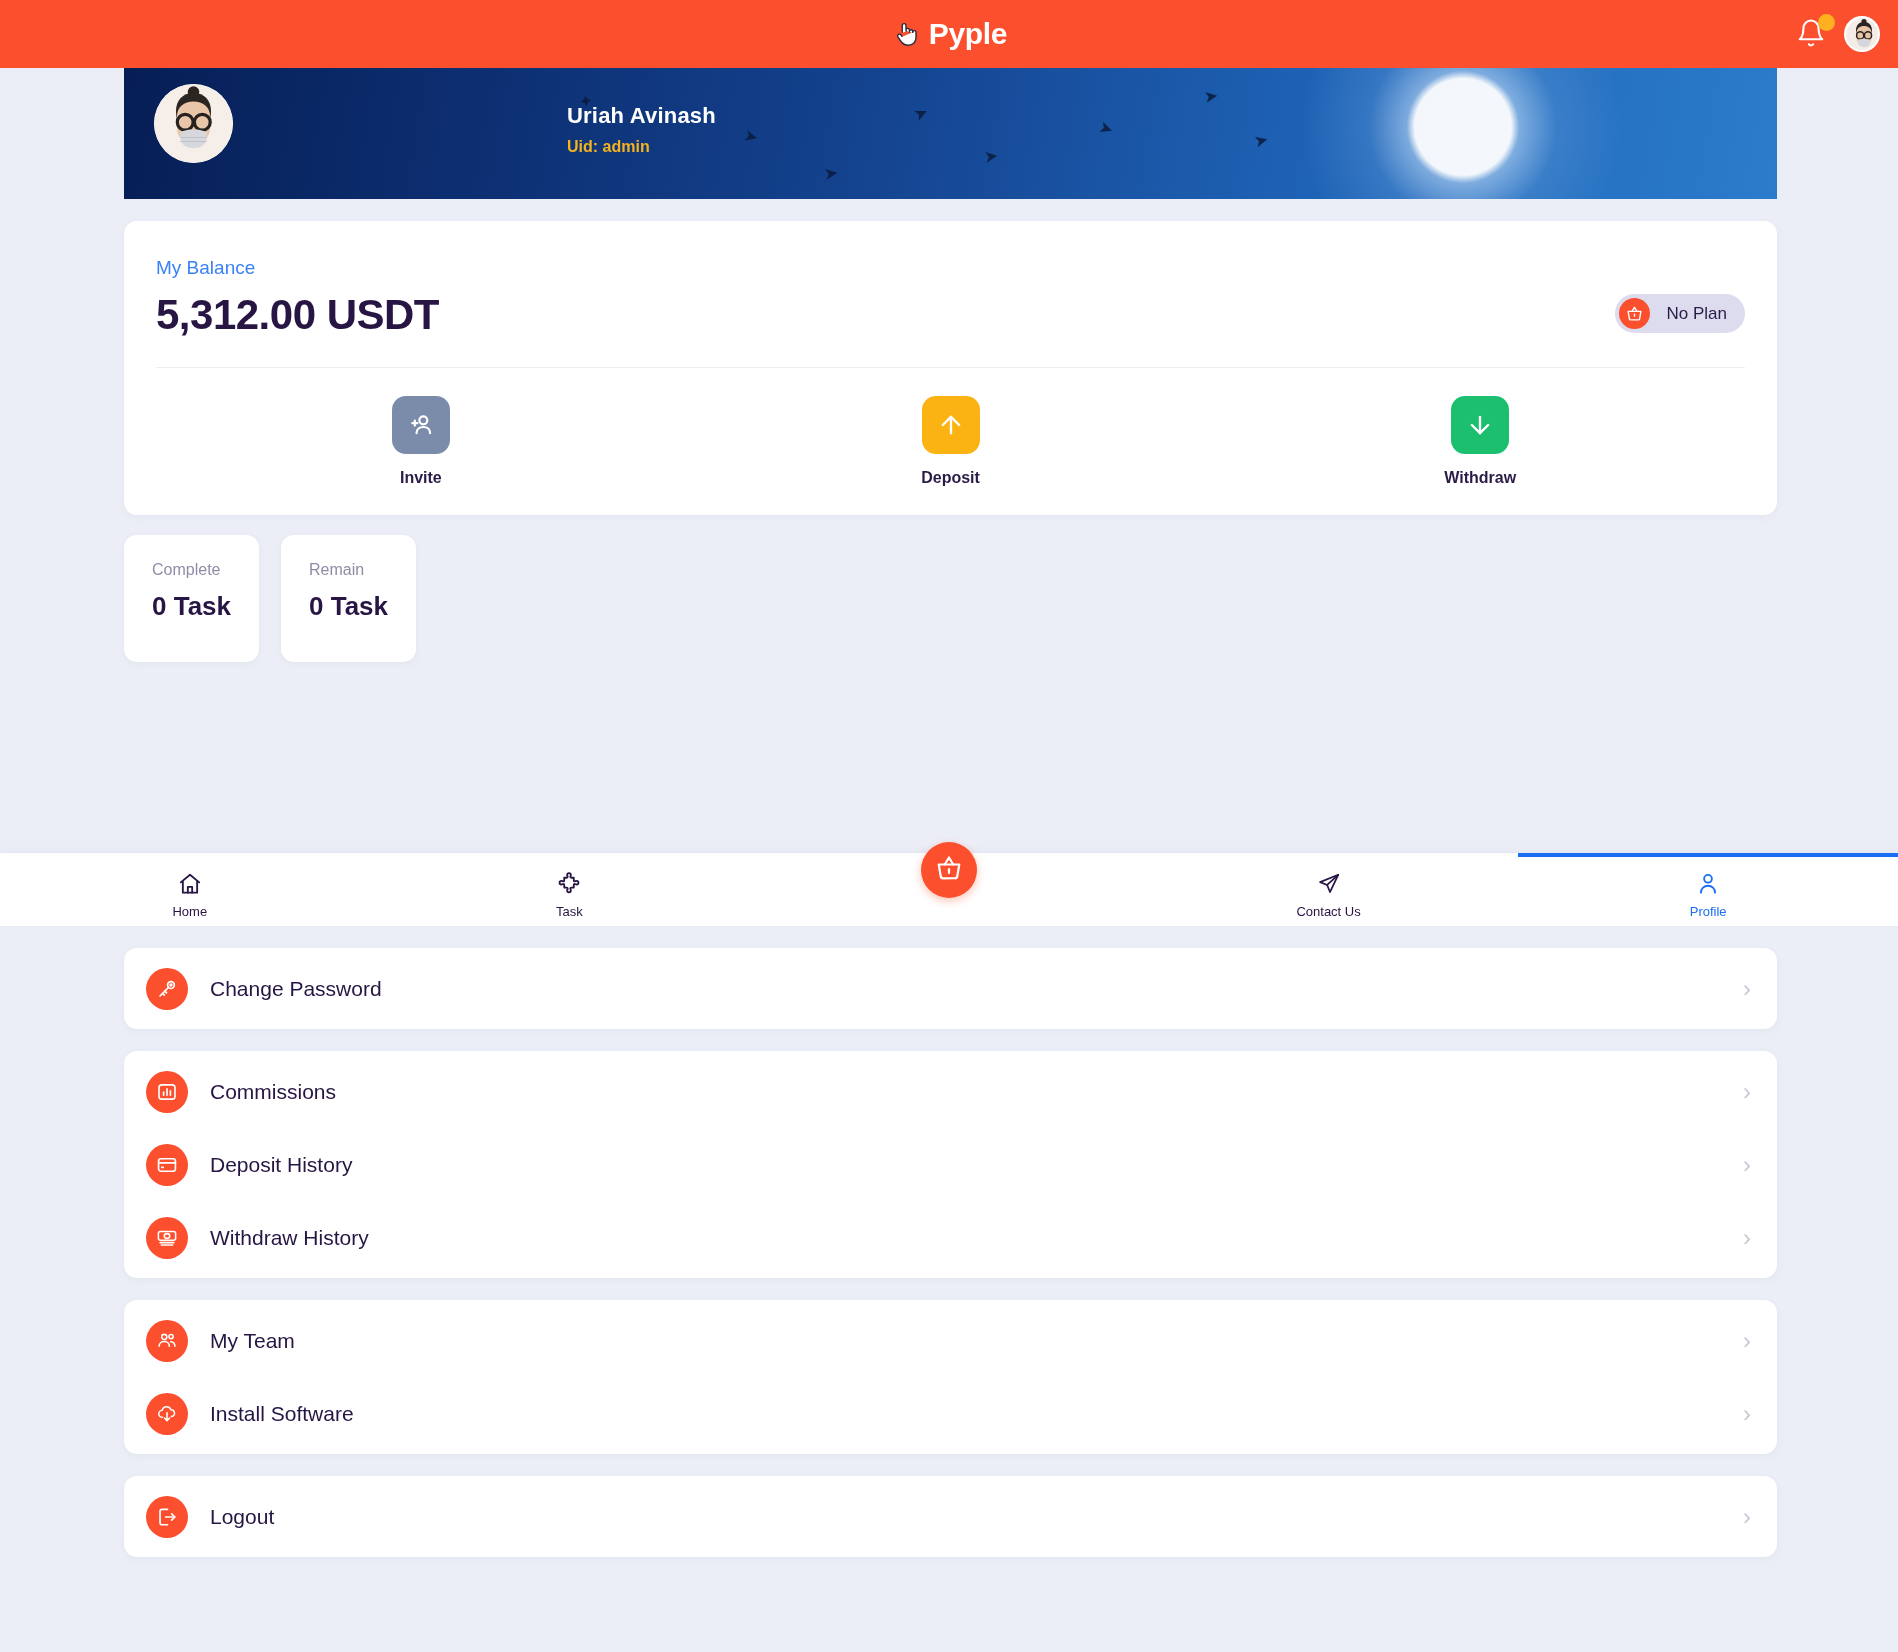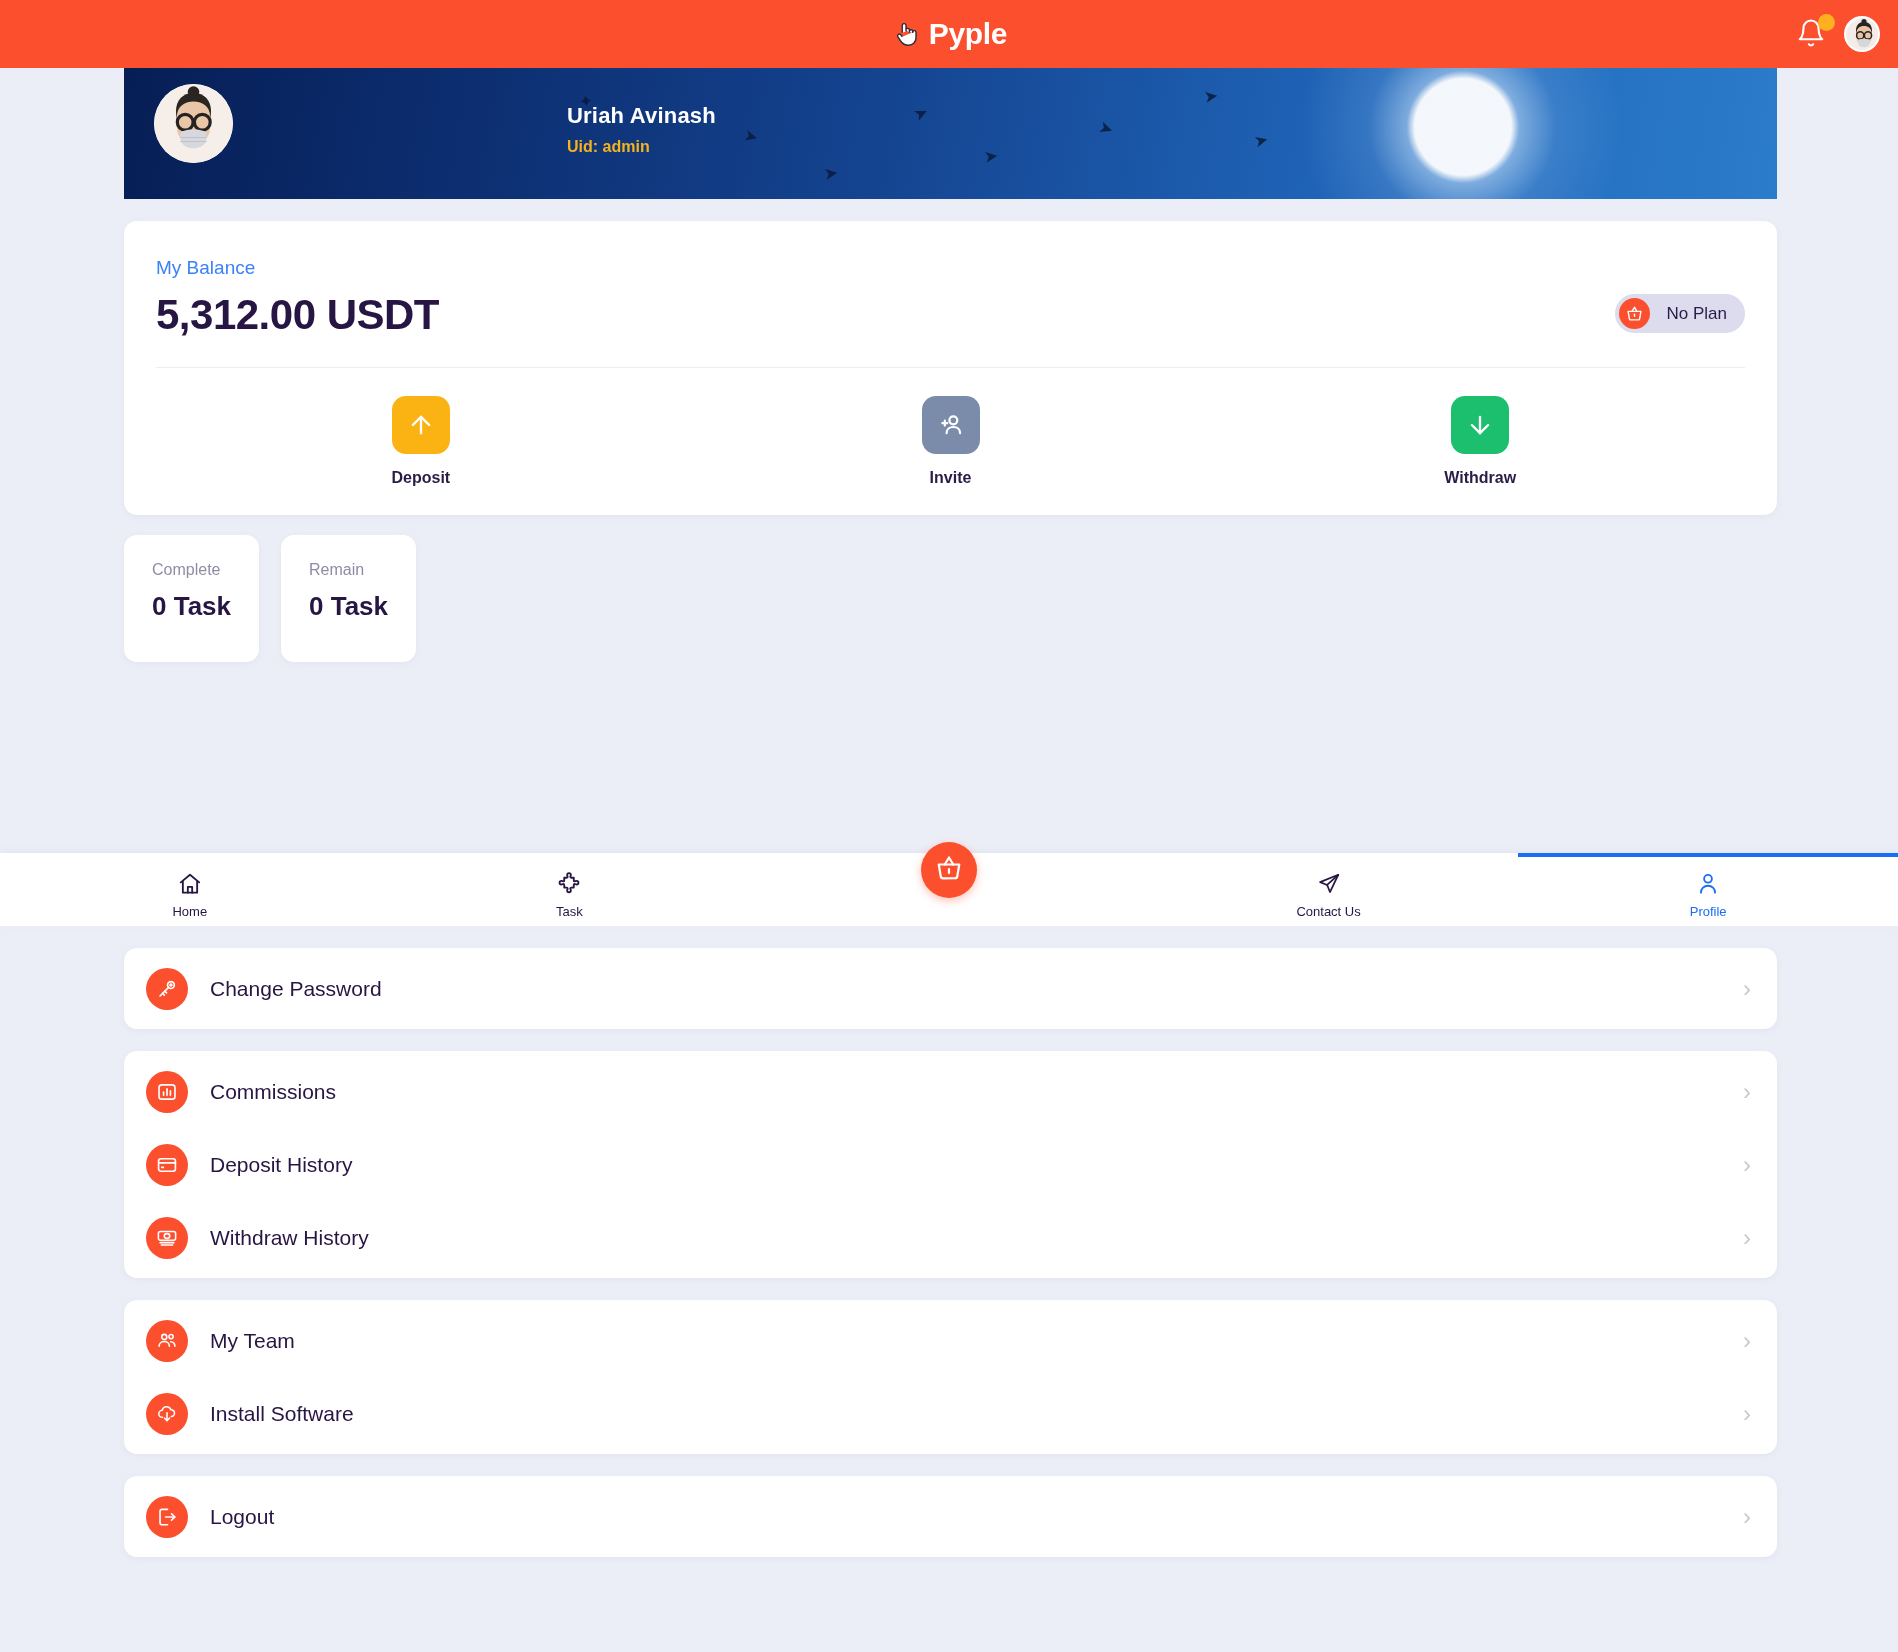--- a/index.html
+++ b/index.html
@@ -359,39 +359,39 @@
           <path d="M12 13v3"></path>
         </svg>
       </span>
       <span class="plan-badge-text">No Plan</span>
     </div>
 
     <div class="divider"></div>
 
     <div class="actions">
       <div class="action">
-        <span class="action-tile" style="background:#fbb313">
-          <svg viewBox="0 0 24 24" width="28" height="28" fill="none" stroke="#fff" stroke-width="2" stroke-linecap="round" stroke-linejoin="round">
-            <path d="M12 19V5"></path>
-              <path d="M5 12l7-7 7 7"></path>
-          </svg>
-        </span>
-        <span class="action-label">Deposit</span>
-      </div>
-      <div class="action">
         <span class="action-tile" style="background:#7b8cab">
           <svg viewBox="0 0 24 24" width="28" height="28" fill="none" stroke="#fff" stroke-width="1.9" stroke-linecap="round" stroke-linejoin="round">
             <circle cx="14" cy="8" r="3.4"></circle>
             <path d="M8.2 19c0-3.2 2.6-5.3 5.8-5.3S19.8 15.8 19.8 19"></path>
             <path d="M4.6 10.4h4.2M6.7 8.3v4.2"></path>
           </svg>
         </span>
         <span class="action-label">Invite</span>
       </div>
       <div class="action">
+        <span class="action-tile" style="background:#fbb313">
+          <svg viewBox="0 0 24 24" width="28" height="28" fill="none" stroke="#fff" stroke-width="2" stroke-linecap="round" stroke-linejoin="round">
+            <path d="M12 19V5"></path>
+              <path d="M5 12l7-7 7 7"></path>
+          </svg>
+        </span>
+        <span class="action-label">Deposit</span>
+      </div>
+      <div class="action">
         <span class="action-tile" style="background:#1bbf6e">
           <svg viewBox="0 0 24 24" width="28" height="28" fill="none" stroke="#fff" stroke-width="2" stroke-linecap="round" stroke-linejoin="round">
             <path d="M12 5v14"></path>
               <path d="M5 12l7 7 7-7"></path>
           </svg>
         </span>
         <span class="action-label">Withdraw</span>
       </div>
     </div>
   </div>

